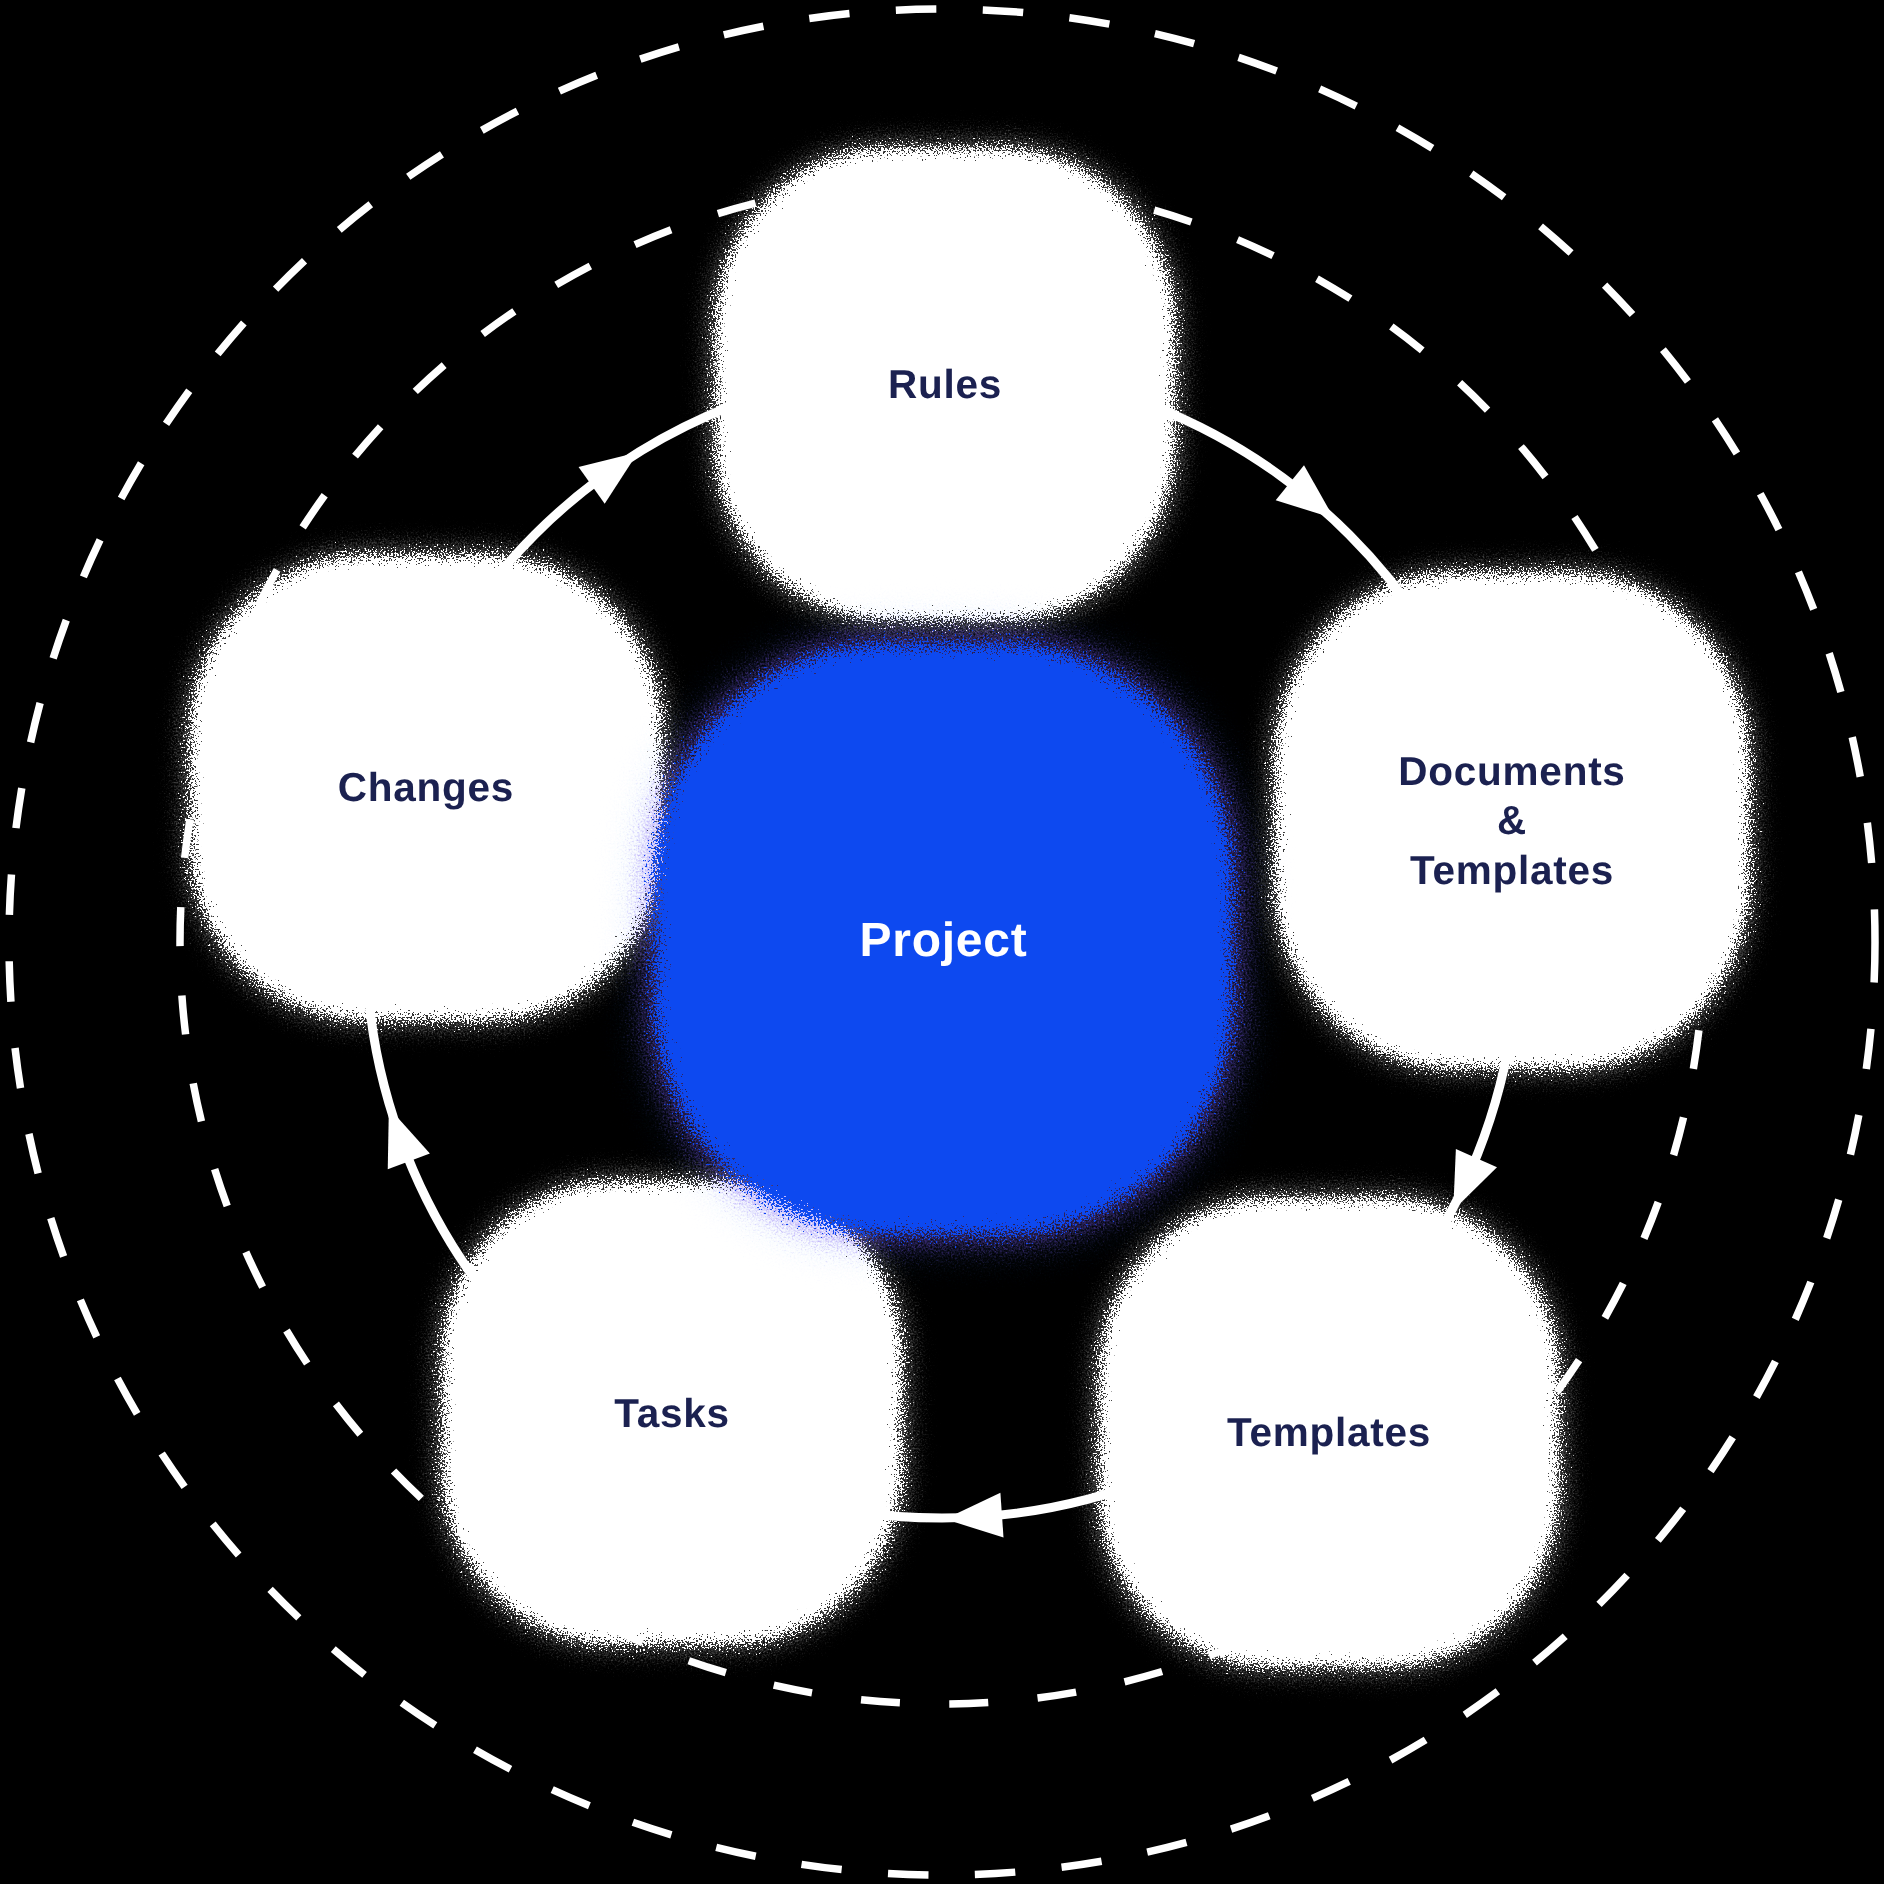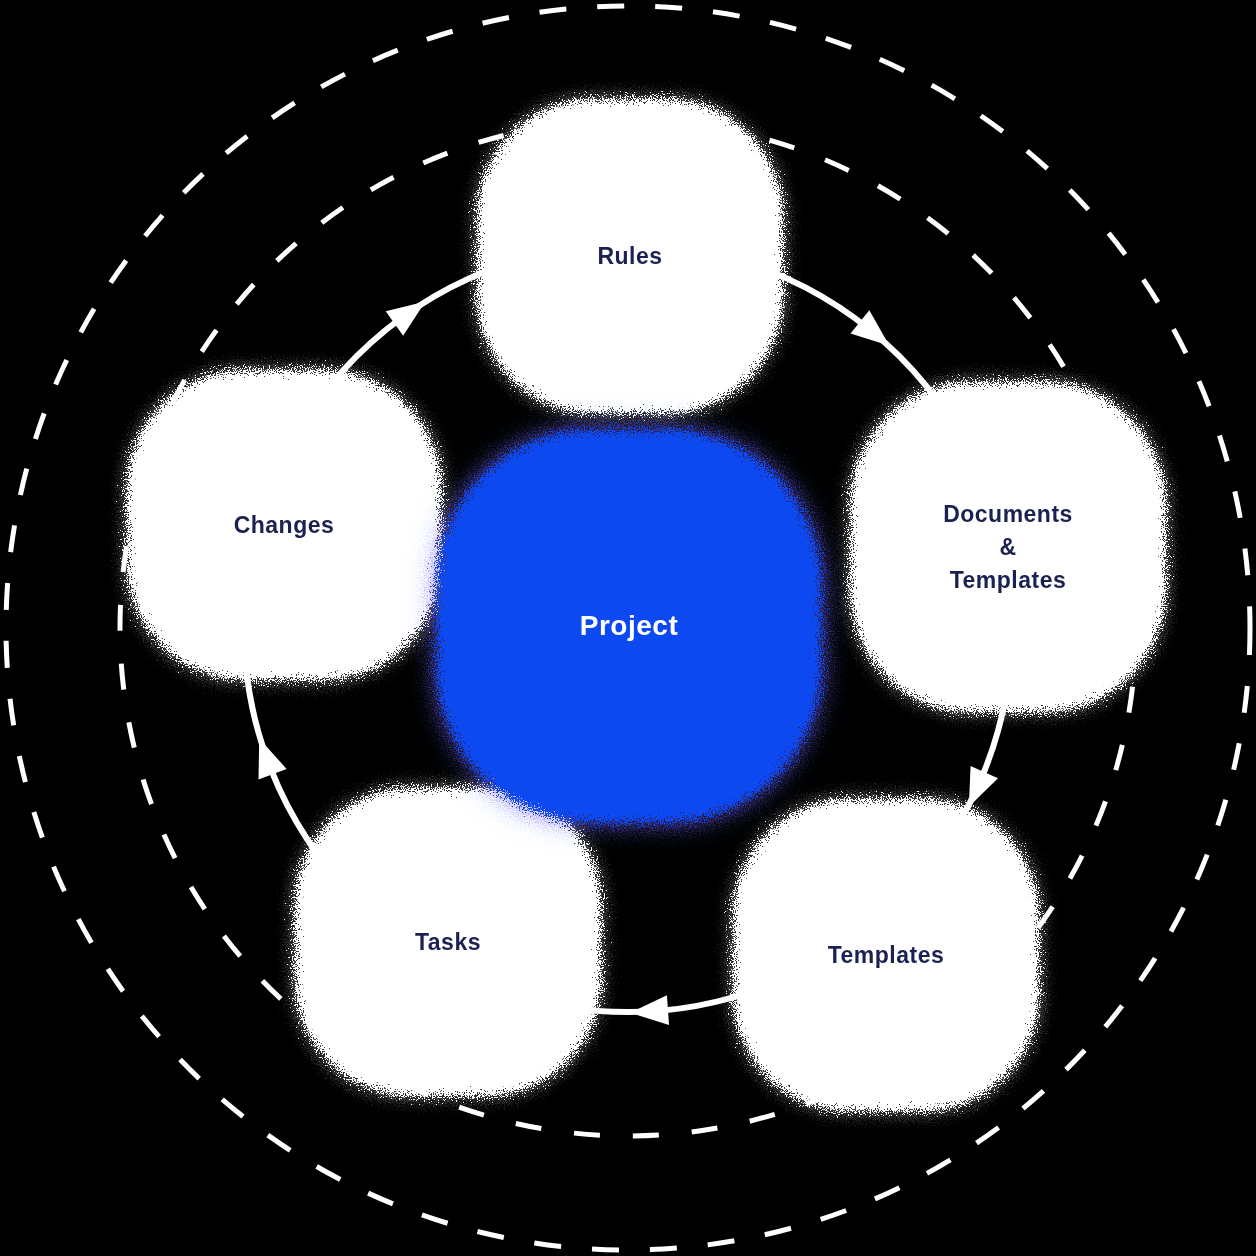--- a/index.html
+++ b/index.html
@@ -25,34 +25,34 @@
     position:absolute;inset:0;
     background:var(--node-fill,#fff);
     border-radius:38%;
     box-shadow:0 0 14px 2px rgba(255,255,255,.45);
     filter:url(#spray-a);
   }
   .node.alt .bg{filter:url(#spray-b);}
   .node .label{
     position:relative;
     font-weight:700;
-    font-size:23px;
+    font-size:27px;
     letter-spacing:.5px;
     line-height:33px;
     color:var(--node-text,#1b2150);
   }
   .node.center .bg{
     background:var(--center-fill,#0b49f0);
     border-radius:40%;
     box-shadow:0 0 16px 3px rgba(130,60,240,.5), 0 0 30px 2px rgba(90,160,255,.35);
     filter:url(#spray-c);
   }
   .node.center .label{
     color:var(--center-text,#fff);
-    font-size:28px;
+    font-size:32px;
     line-height:36px;
     text-align:right;
   }
   
   .n-rules     {left:477px;top:99px; width:306px;height:314px;}
   .n-changes   {left:127px;top:370px;width:314px;height:310px;}
   .n-documents {left:850px;top:382px;width:316px;height:330px;}
   .n-tasks     {left:295px;top:788px;width:306px;height:308px;}
   .n-processes {left:733px;top:799px;width:306px;height:312px;}
   .n-center    {left:437px;top:430px;width:384px;height:392px;}

